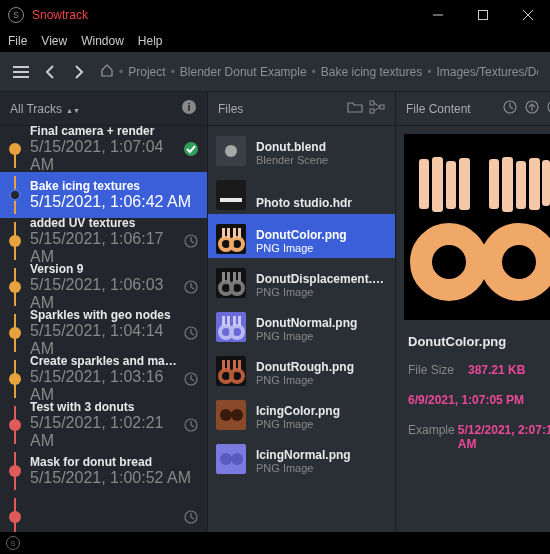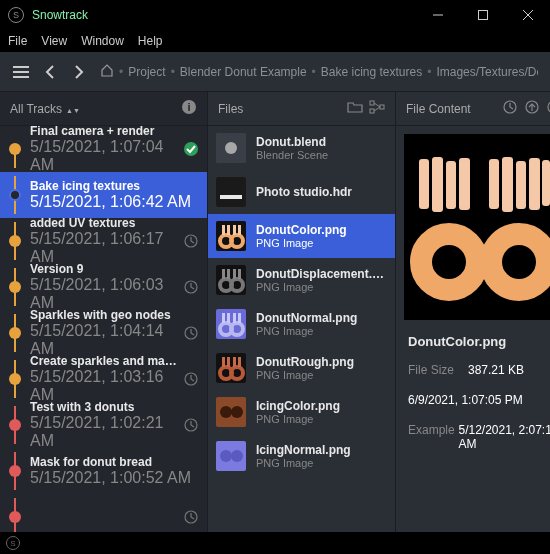--- a/index.html
+++ b/index.html
@@ -1,19 +1,19 @@
 <!DOCTYPE html>
 <html><head>
 <meta charset="utf-8">
 <style>
 * { box-sizing: border-box; margin: 0; padding: 0; font-family: 'Segoe UI', Arial, sans-serif; }
 body { width: 550px; height: 554px; background: #000; color: #ccc; font-size: 12px; overflow: hidden; }
 .titlebar { height: 30px; background: #000; display: flex; align-items: center; padding-left: 8px; }
 .titlebar-icon { width: 16px; height: 16px; border: 1px solid #888; border-radius: 50%; display: flex; align-items: center; justify-content: center; font-size: 9px; color: #888; margin-right: 8px; }
-.titlebar-title { font-size: 12px; color: #86efac; }
+.titlebar-title { font-size: 12px; color: #ef4444; }
 .window-controls { margin-left: auto; display: flex; }
 .window-btn { width: 45px; height: 30px; display: flex; align-items: center; justify-content: center; color: #ccc; }
 .menubar { height: 22px; background: #000; display: flex; align-items: center; padding-left: 8px; gap: 14px; font-size: 12px; color: #ccc; }
 .toolbar { height: 40px; background: #2a2e35; display: flex; align-items: center; padding: 0 12px; gap: 12px; border-bottom: 1px solid #1a1d22; }
 .toolbar .icon-btn { color: #aaa; display: flex; align-items: center; justify-content: center; width: 20px; height: 20px; }
 .breadcrumb { display: flex; align-items: center; gap: 5px; color: #8a8f99; font-size: 12px; overflow: hidden; white-space: nowrap; }
 .breadcrumb .sep { color: #666; }
 .main { display: flex; height: 440px; background: #2a2e35; }
 .tracks-panel { width: 208px; background: #23262c; display: flex; flex-direction: column; border-right: 1px solid #1a1d22; }
 .panel-header { height: 34px; display: flex; align-items: center; padding: 0 10px; font-size: 12px; color: #aaa; border-bottom: 1px solid #1a1d22; }
@@ -27,33 +27,33 @@
 .track-dot { width: 12px; height: 12px; border-radius: 50%; background: var(--dot, #e6a23c); z-index: 1; position: relative; }
 .track-dot.hollow { background: #23262c; border: 2px solid #4a6fd8; }
 .track-text { flex: 1; overflow: hidden; }
 .track-title { font-size: 12px; color: #e8e8e8; font-weight: 600; white-space: nowrap; overflow: hidden; text-overflow: ellipsis; }
 .track-time { font-size: 16px; color: #888; }
 .track-item.active { background: #3a5fd8; }
 .track-item.active .track-title, .track-item.active .track-time { color: #fff; }
 .track-badge { margin-left: 4px; display: flex; align-items: center; }
 .files-panel { width: 188px; background: #2a2e35; display: flex; flex-direction: column; border-right: 1px solid #1a1d22; }
 .files-list { flex: 1; overflow: hidden; }
-.file-item { display: flex; align-items: center; height: 44px; padding: 4px 8px; gap: 10px; }
+.file-item { display: flex; align-items: flex-end; height: 44px; padding: 4px 8px; gap: 10px; }
 .file-item.active { background: #3a5fd8; }
 .file-thumb { width: 30px; height: 30px; background: #3a3e47; border-radius: 2px; display: flex; align-items: center; justify-content: center; overflow: hidden; flex-shrink: 0; }
 .file-text { flex: 1; overflow: hidden; }
 .file-name { font-size: 12px; color: #e8e8e8; font-weight: 600; white-space: nowrap; overflow: hidden; text-overflow: ellipsis; }
 .file-type { font-size: 11px; color: #888; }
 .file-item.active .file-name, .file-item.active .file-type { color: #fff; }
 .content-panel { flex: 1; background: #2a2e35; display: flex; flex-direction: column; }
 .preview-box { margin: 8px; background: #000; height: 186px; display: flex; align-items: center; justify-content: center; }
 .preview-filename { padding: 6px 12px; font-size: 13px; font-weight: 600; color: #e8e8e8; }
 .meta-row { display: flex; padding: 8px 12px; font-size: 12px; }
 .meta-label { width: 60px; color: #888; }
-.meta-value { color: #ffffff; }
+.meta-value { color: #ec4899; font-weight: bold; }
 .statusbar { height: 22px; background: #000; display: flex; align-items: center; padding-left: 6px; }
 .statusbar-icon { width: 14px; height: 14px; border: 1px solid #666; border-radius: 50%; display:flex; align-items:center; justify-content:center; font-size:8px; color:#666; }
 svg.donut-preview { width: 160px; height: 160px; }
 .sort-arrows { display: inline-flex; flex-direction: column; margin-left: 4px; line-height: 5px; font-size: 7px; }
 </style>
 </head>
 <body>
 
 <div class="titlebar">
   <div class="titlebar-icon">S</div>

